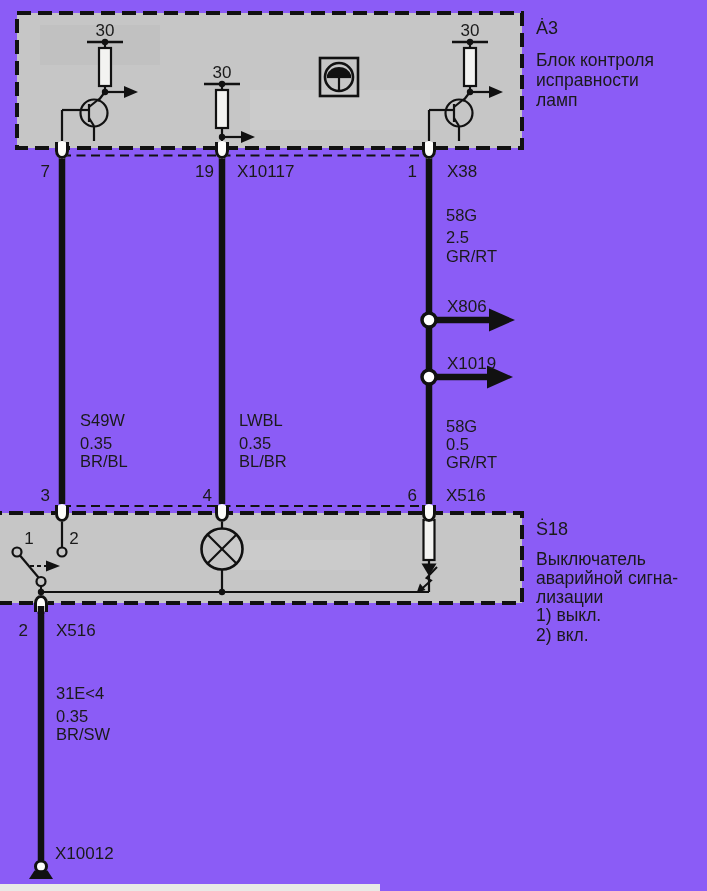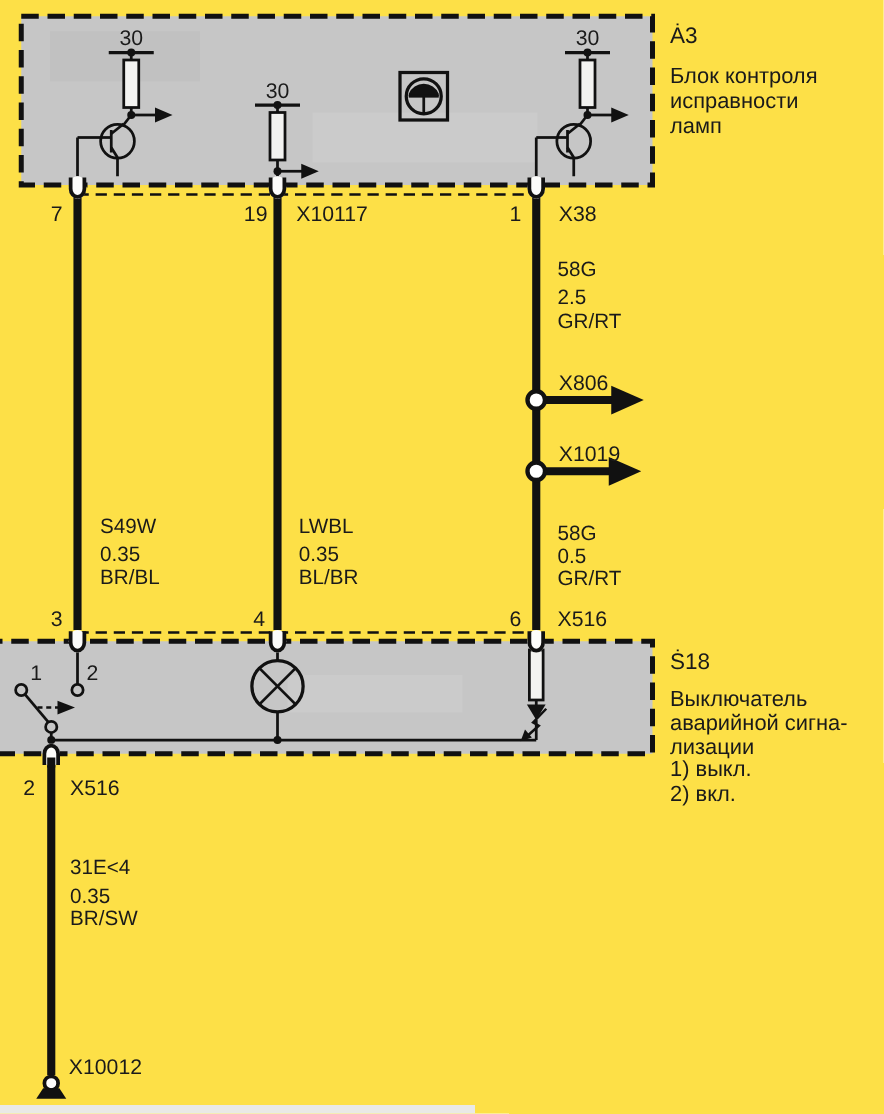--- a/index.html
+++ b/index.html
@@ -1,16 +1,16 @@
 <!DOCTYPE html>
 <html><head>
 <meta charset="utf-8">
 <style>
   html,body{margin:0;padding:0;background:#ffffff;}
-  .page{position:relative;width:707px;height:891px;background:#fde047;overflow:hidden;
+  .page{position:relative;width:707px;height:891px;background:#8b5cf6;overflow:hidden;
         font-family:"Liberation Sans",sans-serif;}
   svg{position:absolute;left:0;top:0;}
   svg text{font-family:"Liberation Sans",sans-serif;fill:#1a1a1a;font-size:17px;}
   svg text.small{font-size:16.5px;}
   svg text.cyr{font-size:17.5px;}
   svg text.id{font-size:18px;}
 </style>
 </head>
 <body>
 

